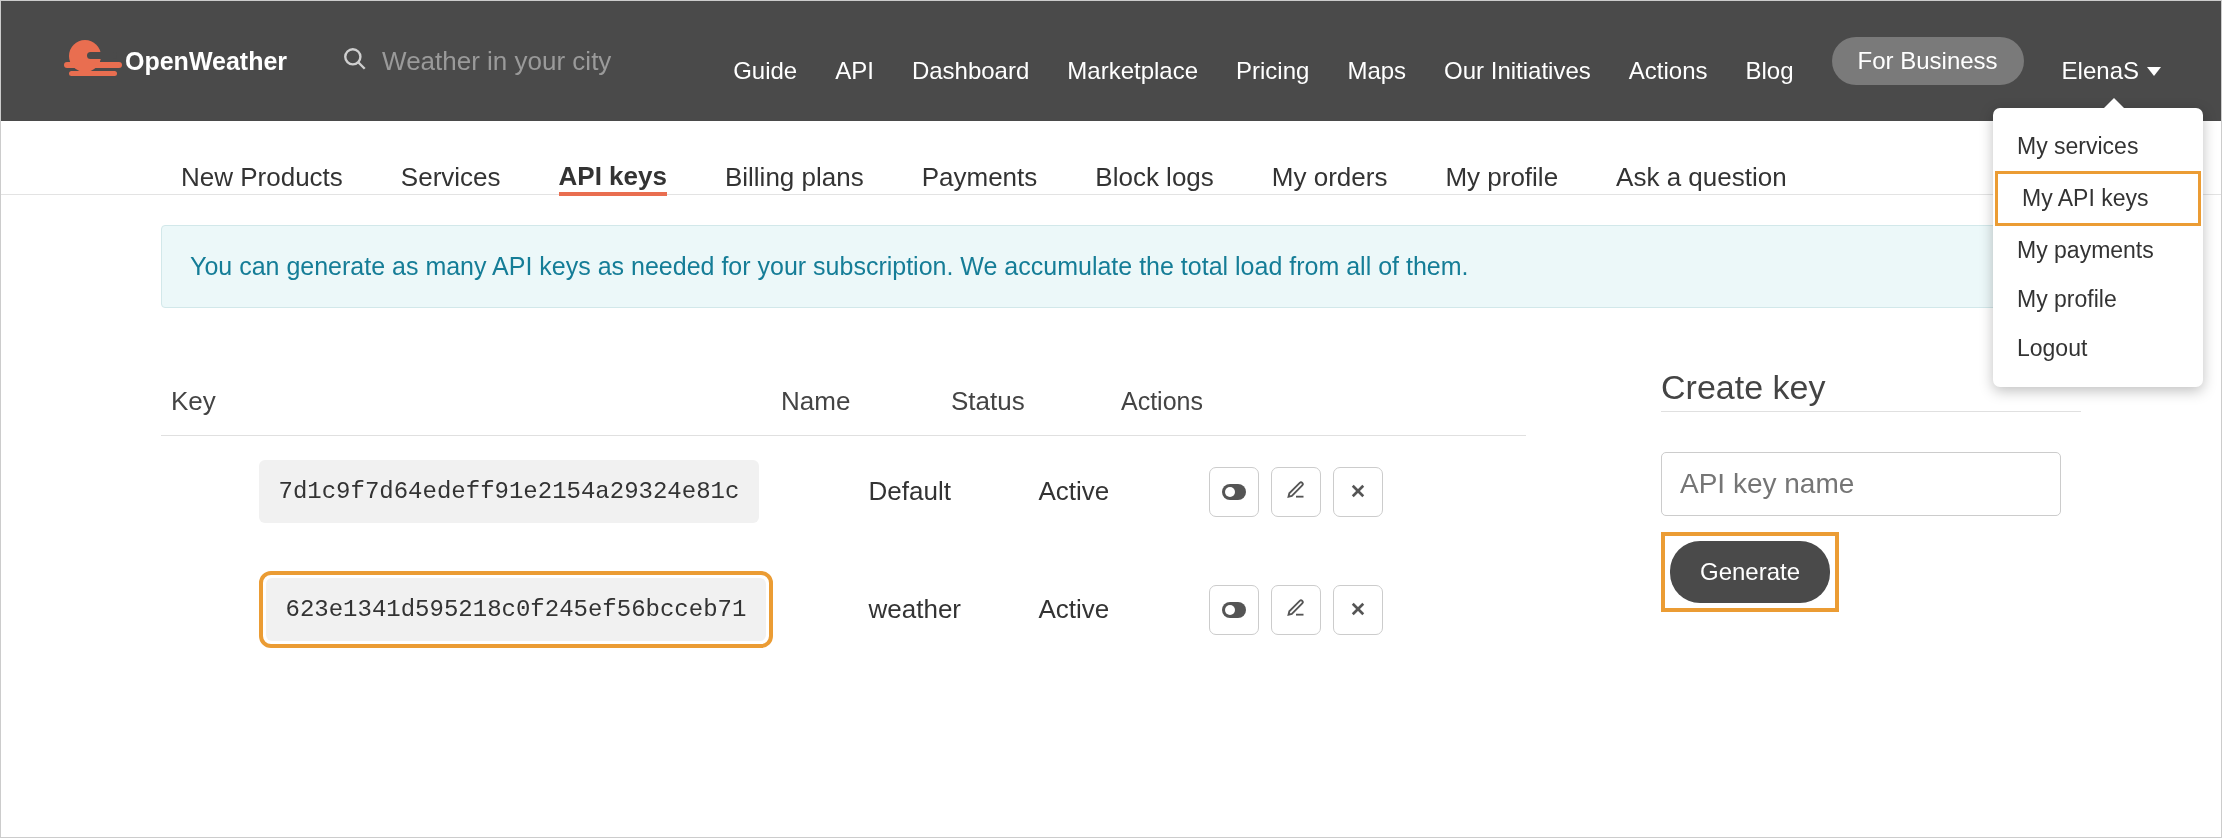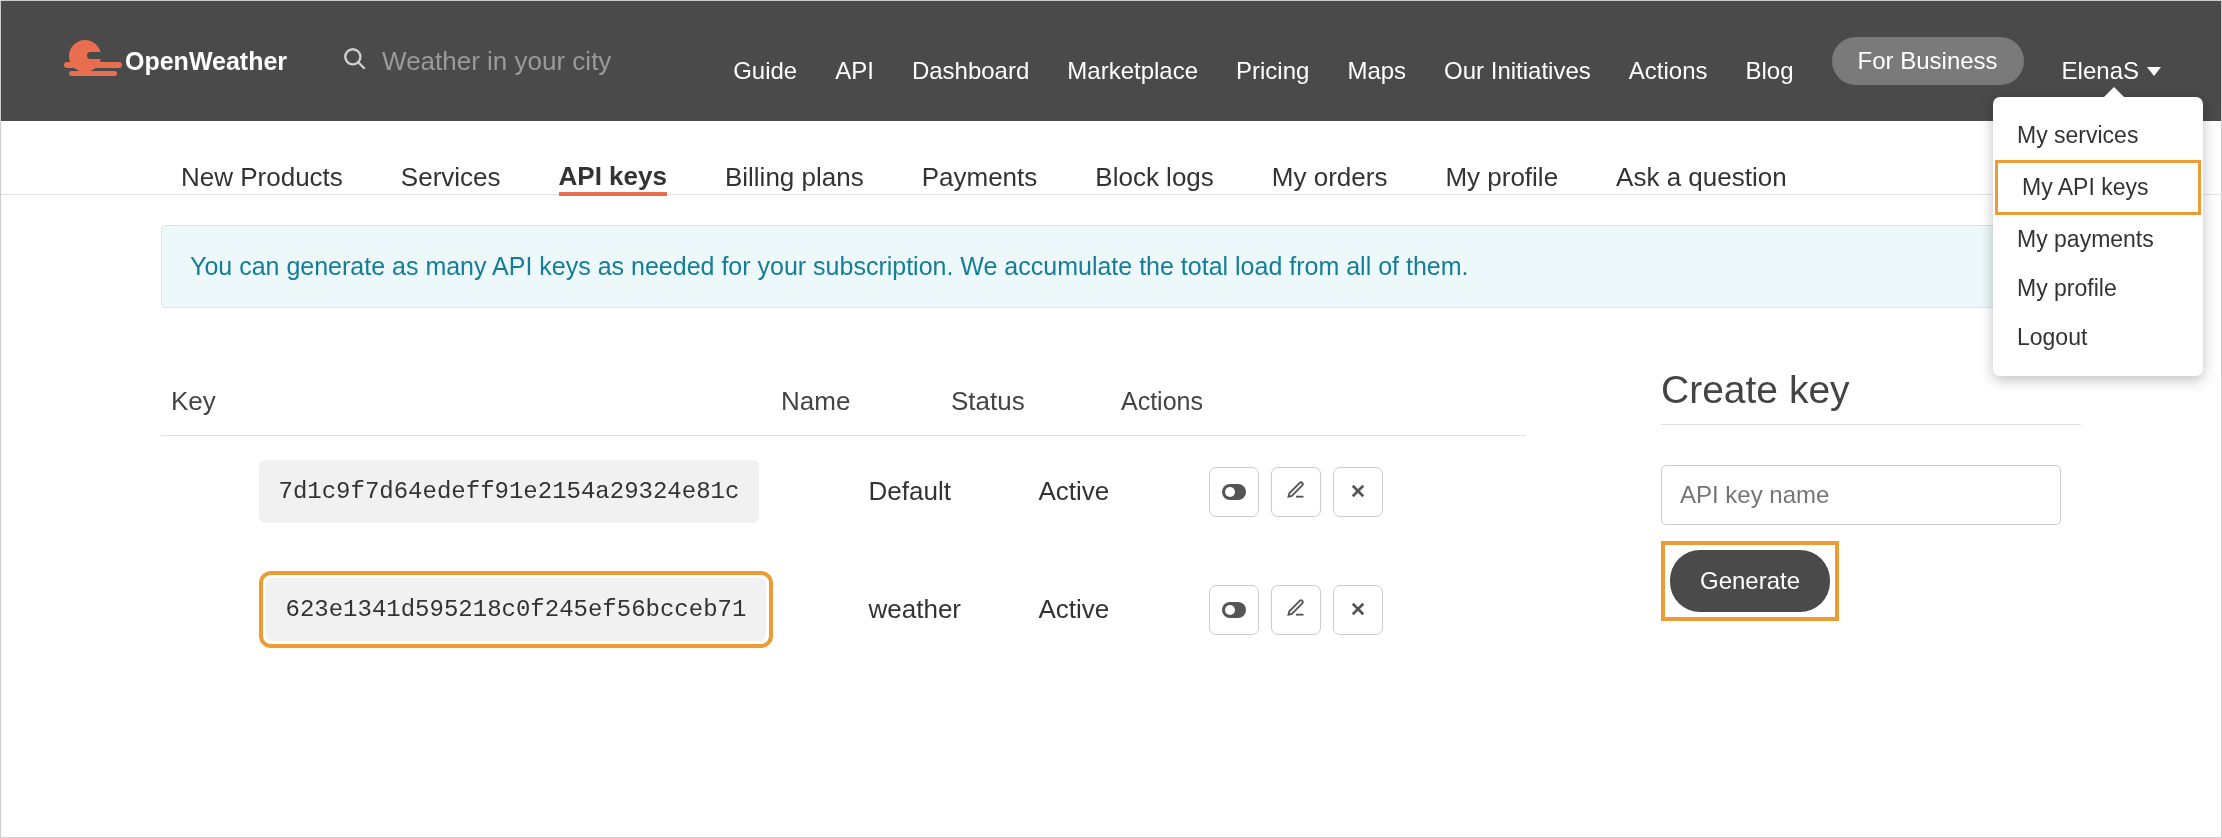--- a/index.html
+++ b/index.html
@@ -65,21 +65,21 @@
   .caret-down {
     width: 0; height: 0;
     border-left: 7px solid transparent;
     border-right: 7px solid transparent;
     border-top: 9px solid #fff;
   }
 
   
   .dropdown {
     position: absolute;
-    top: 96px;
+    top: 107px;
     right: 18px;
     width: 210px;
     background: #fff;
     border-radius: 7px;
     box-shadow: 0 4px 14px rgba(0,0,0,0.25);
     padding: 14px 0;
     z-index: 50;
   }
   .dropdown::before {
     content: "";
@@ -181,30 +181,30 @@
     background: #fff;
     display: flex;
     align-items: center;
     justify-content: center;
     cursor: pointer;
   }
 
   
   .create-col { width: 420px; }
   .create-title {
-    font-size: 39px;
+    font-size: 34px;
     color: #444;
-    padding-bottom: 12px;
+    padding-bottom: 4px;
     border-bottom: 1px solid #e0e0e0;
     margin-bottom: 40px;
   }
   .create-input {
     width: 400px;
     padding: 15px 18px;
-    font-size: 24px;
+    font-size: 28px;
     color: #888;
     border: 1px solid #ccc;
     border-radius: 5px;
     margin-bottom: 16px;
   }
   .generate-wrap {
     border: 4px solid #eb9c34;
     display: inline-block;
     padding: 5px;
   }

